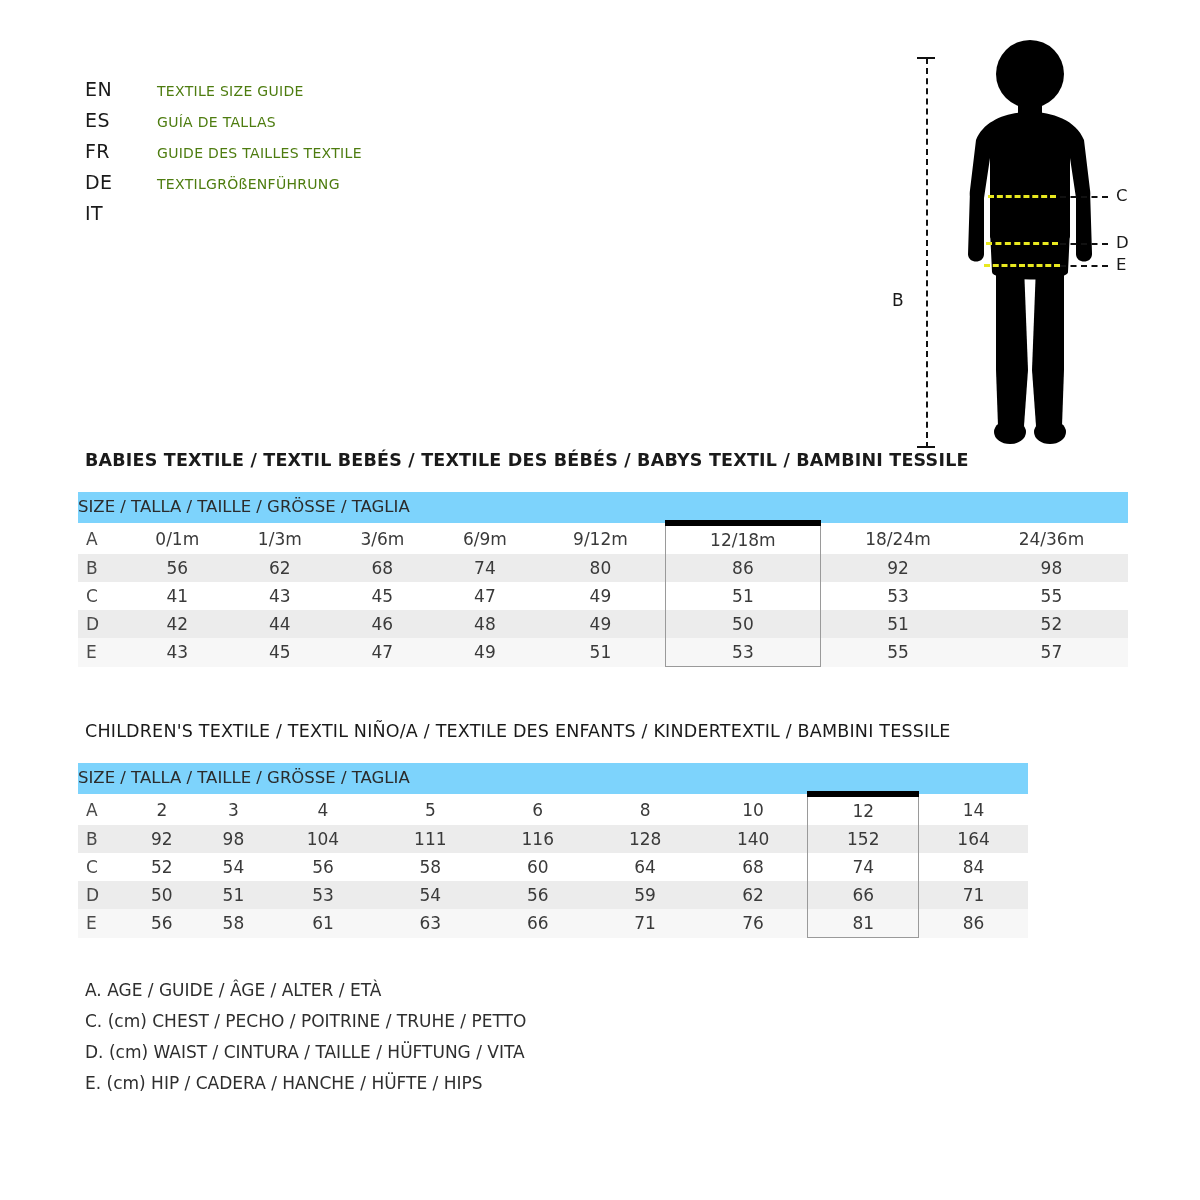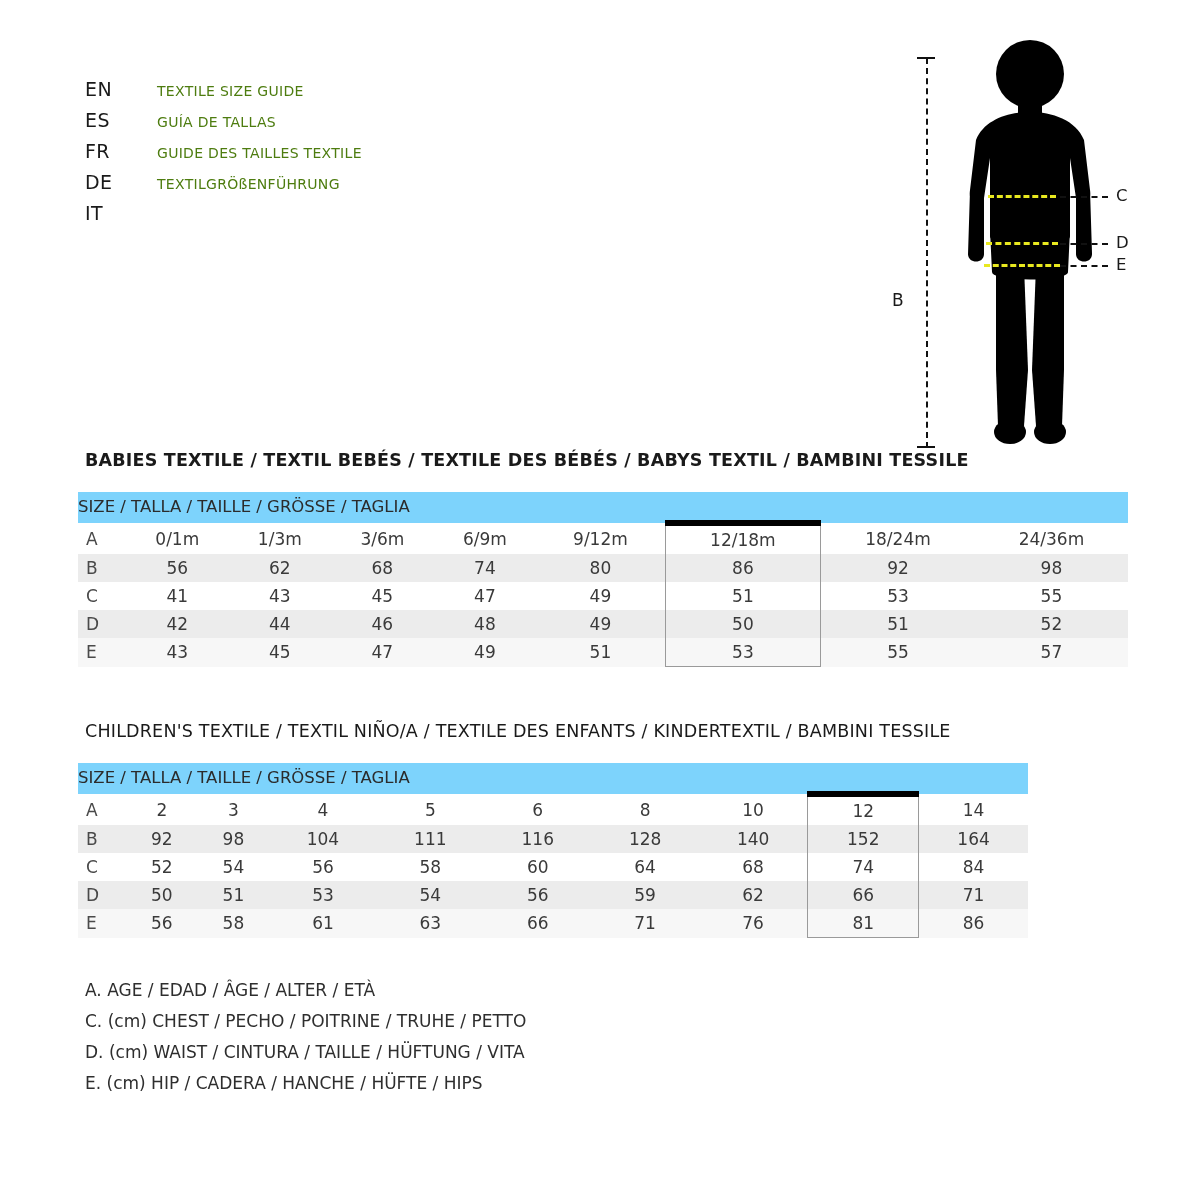--- a/index.html
+++ b/index.html
@@ -361,17 +361,17 @@
     <td class="cell">66</td>
     <td class="cell">71</td>
     <td class="cell">76</td>
     <td class="cell hl hl-bottom">81</td>
     <td class="cell">86</td>
   </tr>
 </tbody>
   </table>
 
 <div class="legend">
-  <div>A. AGE / EDAD / ÂGE / ALTER / ETÀ</div>
+  <div>A. AGE / GUIDE / ÂGE / ALTER / ETÀ</div>
   <div>C. (cm) CHEST / PECHO / POITRINE / TRUHE / PETTO</div>
   <div>D. (cm) WAIST / CINTURA / TAILLE / HÜFTUNG / VITA</div>
   <div>E. (cm) HIP / CADERA / HANCHE / HÜFTE / HIPS</div>
 </div>
 
 </body></html>

